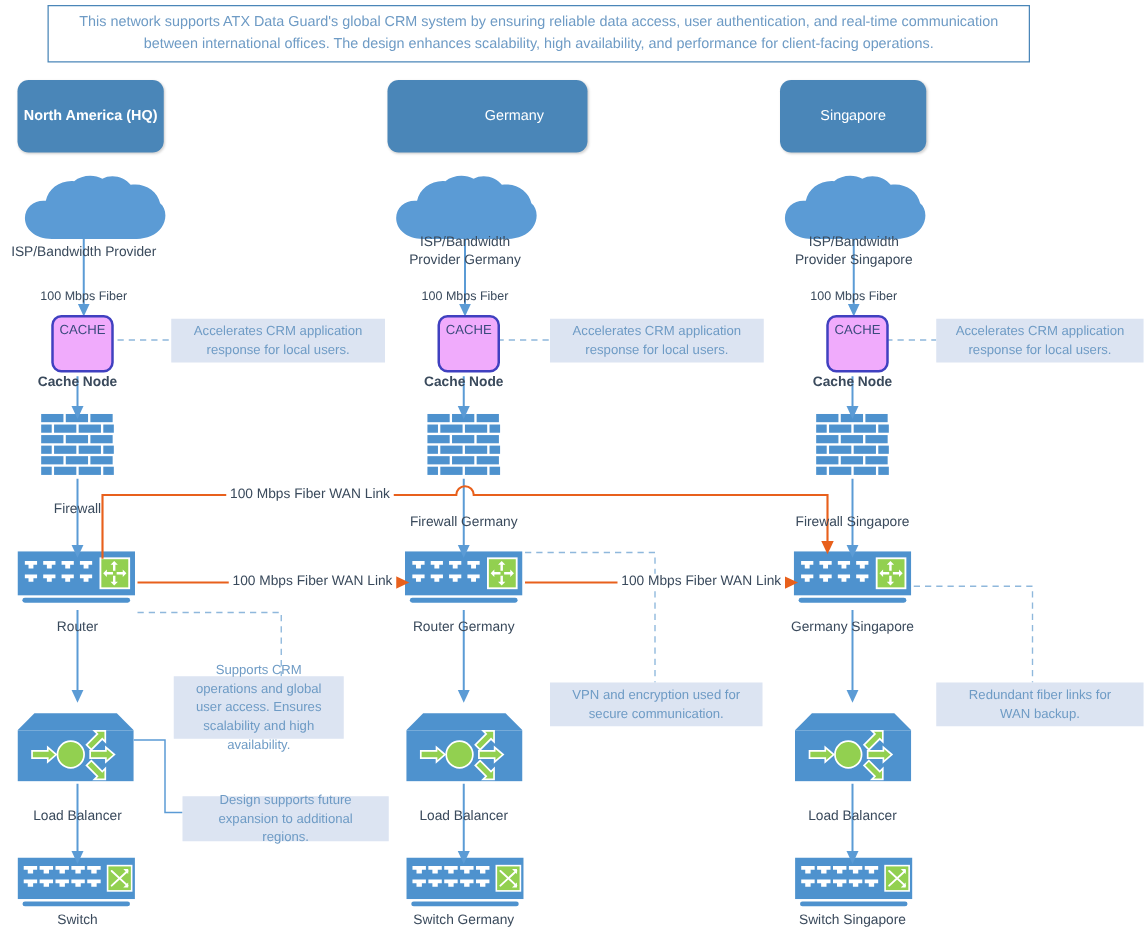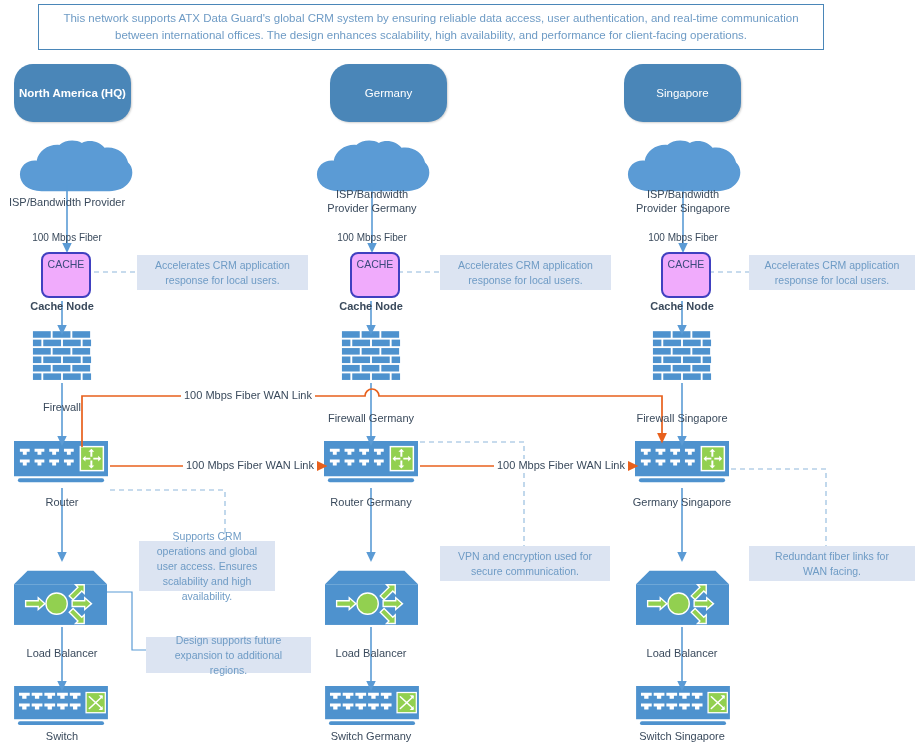--- a/index.html
+++ b/index.html
@@ -43,21 +43,21 @@
     line-height: 17px;
     text-align: center;
     display: block;
   }
 
   
   .region-box {
     width: 117px;
     height: 58px;
     background: #4A86B8;
-    border-radius: 19px;
+    border-radius: 9px;
     display: flex;
     align-items: center;
     justify-content: center;
     color: #ffffff;
     font-size: 11.5px;
     line-height: 16px;
     text-align: center;
     box-shadow: 1px 1px 2px rgba(0,0,0,0.18);
   }
   .region-box.bold { font-weight: bold; }
@@ -332,21 +332,21 @@
 </svg>
 
 <div class="abs header-note">
   <span>This network supports ATX Data Guard's global CRM system by ensuring reliable data access, user authentication, and real-time communication between international offices. The design enhances scalability, high availability, and performance for client-facing operations.</span>
 </div>
 
 <div class="abs region-box bold" style="left:14px; top:64px;">
   <span>North America
 (HQ)</span>
 </div>
-<div class="abs region-box" style="left:330px; top:64px;">
+<div class="abs region-box" style="left:310px; top:64px;padding-left:43px;">
   <span>Germany</span>
 </div>
 <div class="abs region-box" style="left:624px; top:64px;">
   <span>Singapore</span>
 </div>
 
 <div class="abs node-label" style="left:-8px; top:195px; width:150px;">ISP/Bandwidth Provider</div>
 <div class="abs node-label" style="left:297px; top:187px; width:150px;">ISP/Bandwidth
 Provider Germany</div>
 <div class="abs node-label" style="left:608px; top:187px; width:150px;">ISP/Bandwidth
@@ -393,13 +393,13 @@
 <div class="abs annot" style="left:137px; top:255px; width:171px; height:35px;">Accelerates CRM application response for local users.</div>
 <div class="abs annot" style="left:440px; top:255px; width:171px; height:35px;">Accelerates CRM application response for local users.</div>
 <div class="abs annot" style="left:749px; top:255px; width:166px; height:35px;">Accelerates CRM application response for local users.</div>
 
 <div class="abs annot" style="left:139px; top:541px; width:136px; height:50px;">Supports CRM operations and global user access. Ensures scalability and high availability.</div>
 
 <div class="abs annot" style="left:146px; top:637px; width:165px; height:36px;">Design supports future expansion to additional regions.</div>
 
 <div class="abs annot" style="left:440px; top:546px; width:170px; height:35px;">VPN and encryption used for secure communication.</div>
 
-<div class="abs annot" style="left:749px; top:546px; width:166px; height:35px;">Redundant fiber links for WAN facing.</div>
+<div class="abs annot" style="left:749px; top:546px; width:166px; height:35px;">Redundant fiber links for WAN backup.</div>
 
 </body></html>

